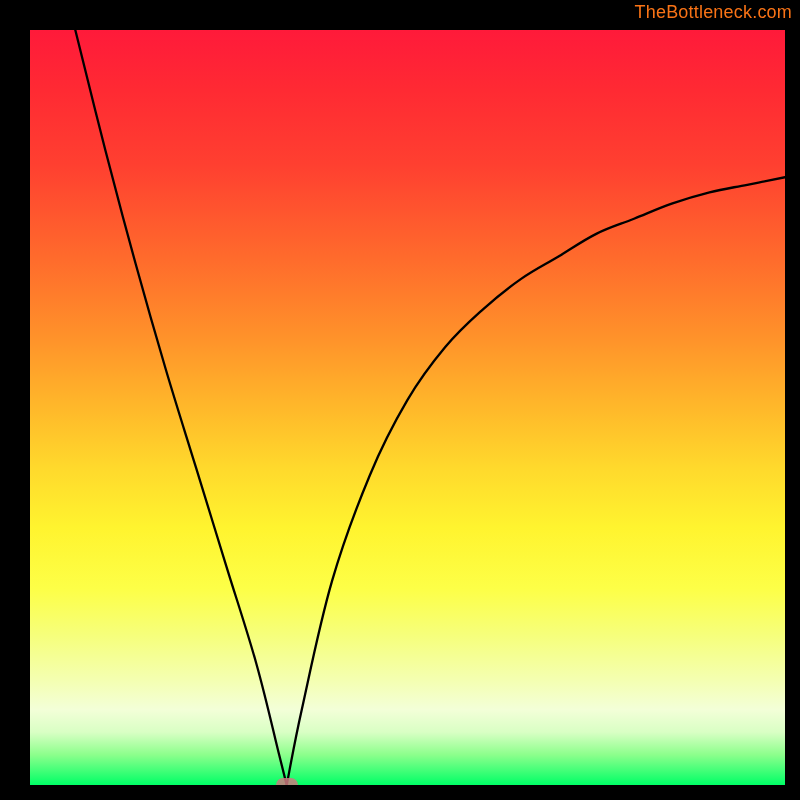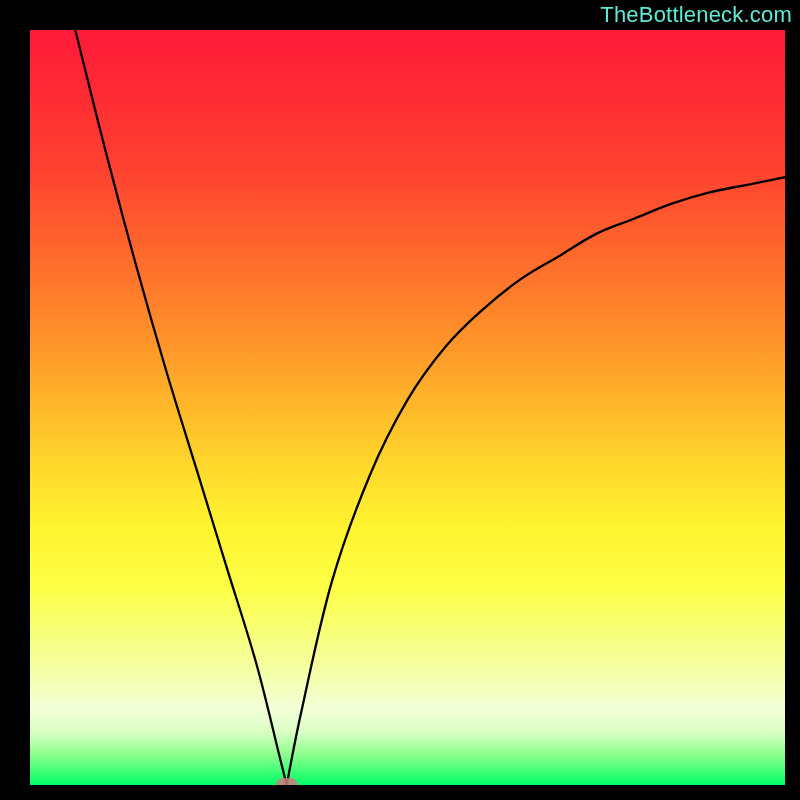--- a/index.html
+++ b/index.html
@@ -8,23 +8,23 @@
     position: relative;
     width: 800px;
     height: 800px;
     background: #000;
   }
   .watermark {
     position: absolute;
     top: 2px;
     right: 8px;
     font-family: Arial, Helvetica, sans-serif;
-    font-size: 22px;
+    font-size: 18px;
     font-weight: 500;
-    color: #5eead4;
+    color: #f97316;
     letter-spacing: 0.2px;
     z-index: 5;
     text-align: center;
   }
   .plot {
     position: absolute;
     left: 30px;
     top: 30px;
     width: 755px;
     height: 755px;

